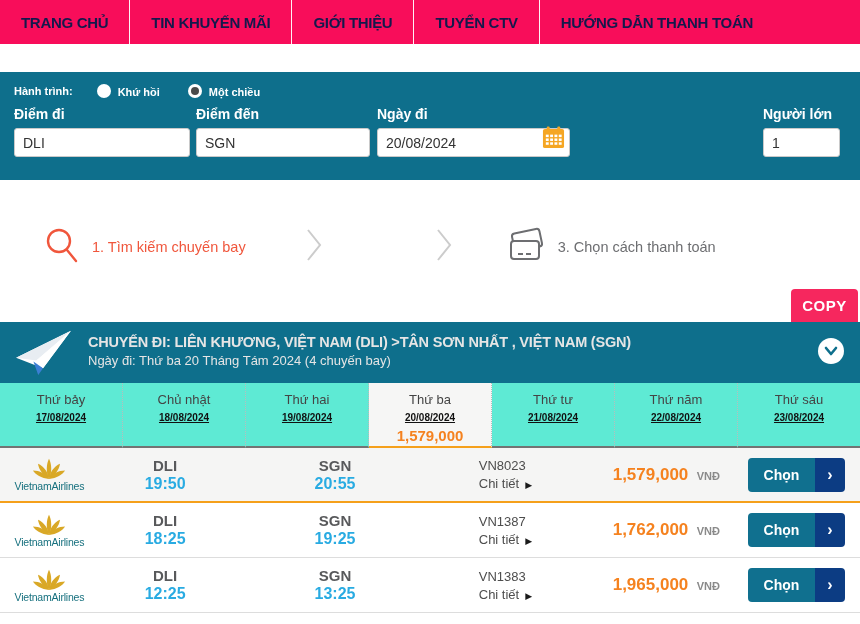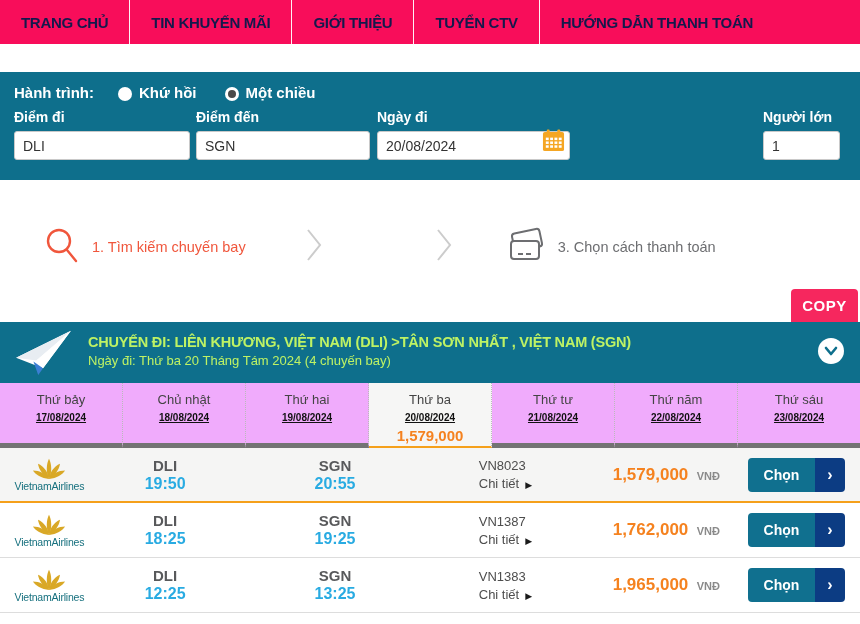--- a/index.html
+++ b/index.html
@@ -8,21 +8,21 @@
 
   
   .nav { height:44px; background:#F80D5A; display:flex; align-items:stretch; }
   .nav-item { display:flex; align-items:center; padding:0 21px; color:#14194C; font-weight:700;
               font-size:15px; letter-spacing:-0.3px; border-right:1px solid rgba(255,255,255,0.95);
               cursor:pointer; white-space:nowrap; }
   .nav-item:last-child { border-right:none;text-align:center; }
 
   
   .form { margin-top:28px; height:108px; background:#0E6F8C; padding:12px 12px 0 14px; position:relative; }
-  .trip-row { display:flex; align-items:center; color:#fff; font-weight:700; font-size:15px; }
+  .trip-row { display:flex; align-items:center; color:#fff; font-weight:700; font-size:11px; }
   .trip-label { margin-right:24px; }
   .radio-group { display:flex; align-items:flex-end; margin-right:28px; cursor:pointer; }
   .radio { width:14px; height:14px; border-radius:50%; background:#fff; margin-right:7px; position:relative; }
   .radio.checked::after { content:""; position:absolute; left:3px; top:3px; width:8px; height:8px;
                           border-radius:50%; background:#4a4a4a; }
   .fields { display:flex; margin-top:8px; }
   .fgroup { display:flex; flex-direction:column; }
   .fgroup .flabel { color:#fff; font-weight:700; font-size:14px; margin-bottom:6px; }
   .fgroup input { height:29px; border:1px solid #c9c9c9; border-radius:3px; padding:0 8px;
                   font-size:14px; color:#333; font-family:"Liberation Sans", sans-serif; outline:none; }
@@ -40,32 +40,32 @@
   .step.active .step-label { color:#F0563C; }
   .step-chevron { margin:0 54px 0 60px; }
 
   
   .copy-row { height:44px; position:relative; }
   .copy-btn { position:absolute; right:2px; bottom:0; width:67px; height:33px; background:#F6275E;
               color:#fff; font-weight:700; font-size:15px; border:none; border-radius:4px 4px 0 0;
               letter-spacing:0.5px; cursor:pointer; font-family:"Liberation Sans", sans-serif; }
 
   
-  .banner { height:58px; background:#0E6F8C; display:flex; align-items:center; color:#bef264; }
+  .banner { height:58px; background:#0E6F8C; display:flex; align-items:center; color:#e5e5e5; }
   .plane-wrap { width:88px; display:flex; justify-content:center; }
   .banner-text { flex:1; }
   .banner-title { font-weight:700; font-size:14.5px; letter-spacing:-0.2px; }
   .banner-sub { font-size:13px; margin-top:3px; }
   .banner-toggle { width:26px; height:26px; border-radius:50%; background:#fff; margin-right:16px;
                    display:flex; align-items:center; justify-content:center; cursor:pointer; }
 
   
   .tabs { display:flex; height:68px; border-top:3px solid #0E6F8C; }
   .tab { flex:1; text-align:center; padding-top:9px; border-right:1px dotted #bbb;
-         border-bottom:5px solid #737373; background:#f0abfc; cursor:pointer; }
+         border-bottom:2px solid #737373; background:#5eead4; cursor:pointer; }
   .tab:last-child { border-right:none; }
   .tab-day { font-size:13px; color:#444; }
   .tab-date { font-size:10px; font-weight:700; color:#111; margin-top:5px;text-decoration:underline; }
   .tab-price { font-size:15px; font-weight:700; color:#F5821F; margin-top:4px; min-height:18px; }
   .tab.active { background:#f6f6f5; border-bottom:2px solid #F5A01B; }
 
   
   .frow { height:55px; display:flex; align-items:center; background:#fff; border-bottom:1px solid #ddd; }
   .frow.active { background:#f5f5f4; border-bottom:2px solid #F5A01B; }
   .col-logo { width:112px; display:flex; flex-direction:column; align-items:center; }

